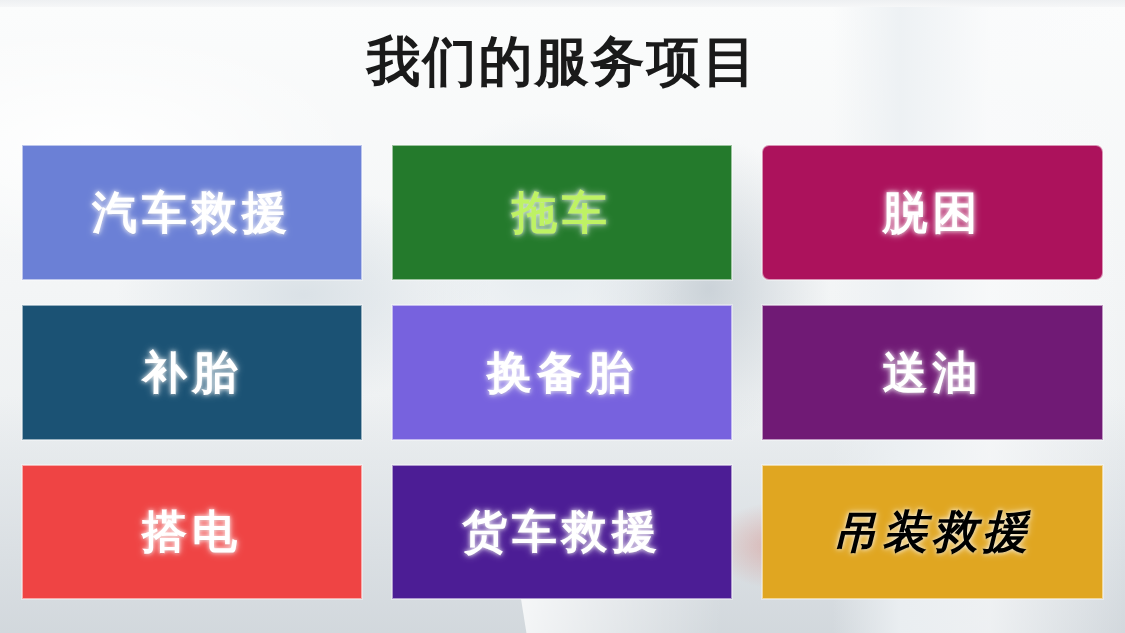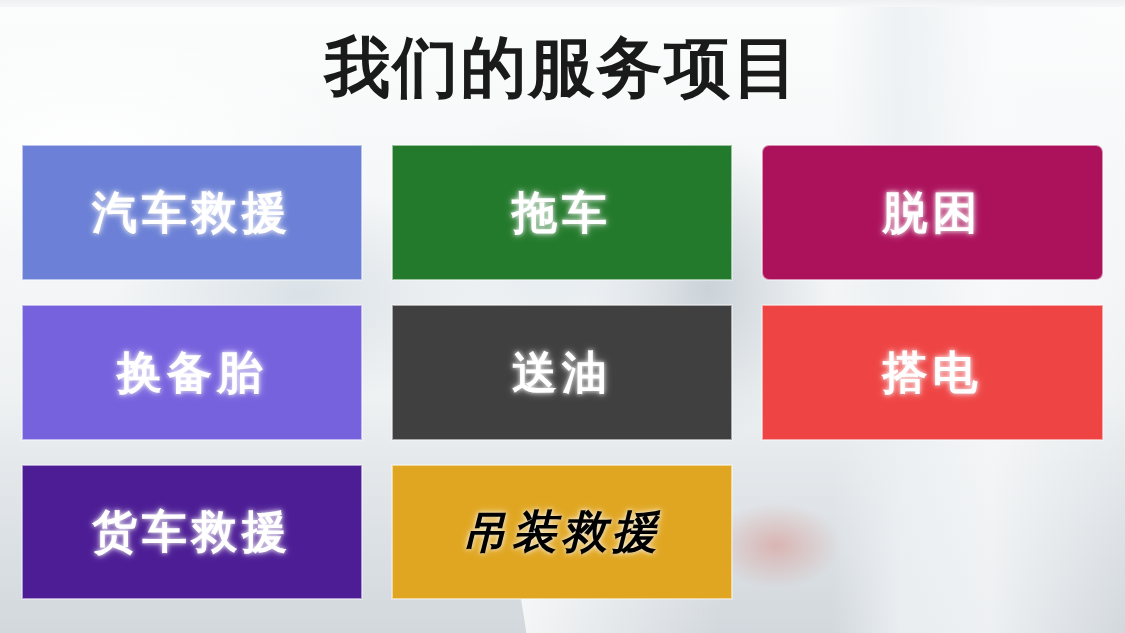--- a/index.html
+++ b/index.html
@@ -57,24 +57,24 @@
     position:absolute;
     left:46%; bottom:-10px;
     width:300px; height:150px;
     background:linear-gradient(105deg, rgba(255,255,255,.85), rgba(255,255,255,0) 68%);
     transform:rotate(-9deg);
   }
 
   
   #title {
     position:absolute;
-    top:28px; left:0;
+    top:22px; left:0;
     width:1125px;
     text-align:center;
-    font-size:66px;
+    font-size:54px;
     line-height:80px;
     font-weight:bold;
     color:#1a1a1a;
     letter-spacing:2px;
     white-space:nowrap;
   }
 
   
   #grid {
     position:absolute;
@@ -120,33 +120,36 @@
 
   <div id="title" style="color: rgb(26, 26, 26);">我们的服务项目</div>
 
   <div id="grid">
 
     <div class="tile" style="background: rgb(107, 128, 214);">
       <span class="tile-label" style="color: rgb(255, 255, 255);">汽车救援</span>
     </div>
 
     <div class="tile" style="background: rgb(36, 122, 44);">
-      <span class="tile-label" style="color: #ffffff;">拖车</span>
+      <span class="tile-label" style="color: #bef264;">拖车</span>
     </div>
 
     <div class="tile" style="background: rgb(172, 18, 92); border-radius: 7px;">
       <span class="tile-label" style="color: rgb(255, 255, 255);">脱困</span>
     </div>
 
+    <div class="tile" style="background: rgb(27, 82, 116);">
+      <span class="tile-label" style="color: rgb(255, 255, 255);">补胎</span>
+    </div>
 
     <div class="tile" style="background: rgb(119, 98, 222);">
       <span class="tile-label" style="color: rgb(255, 255, 255);">换备胎</span>
     </div>
 
-    <div class="tile" style="background: #404040;">
+    <div class="tile" style="background: #701a75;">
       <span class="tile-label" style="color: rgb(255, 255, 255);">送油</span>
     </div>
 
     <div class="tile" style="background: #ef4444;">
       <span class="tile-label" style="color: rgb(255, 255, 255);">搭电</span>
     </div>
 
     <div class="tile" style="background: #4c1d95;">
       <span class="tile-label" style="color: rgb(255, 255, 255);">货车救援</span>
     </div>

